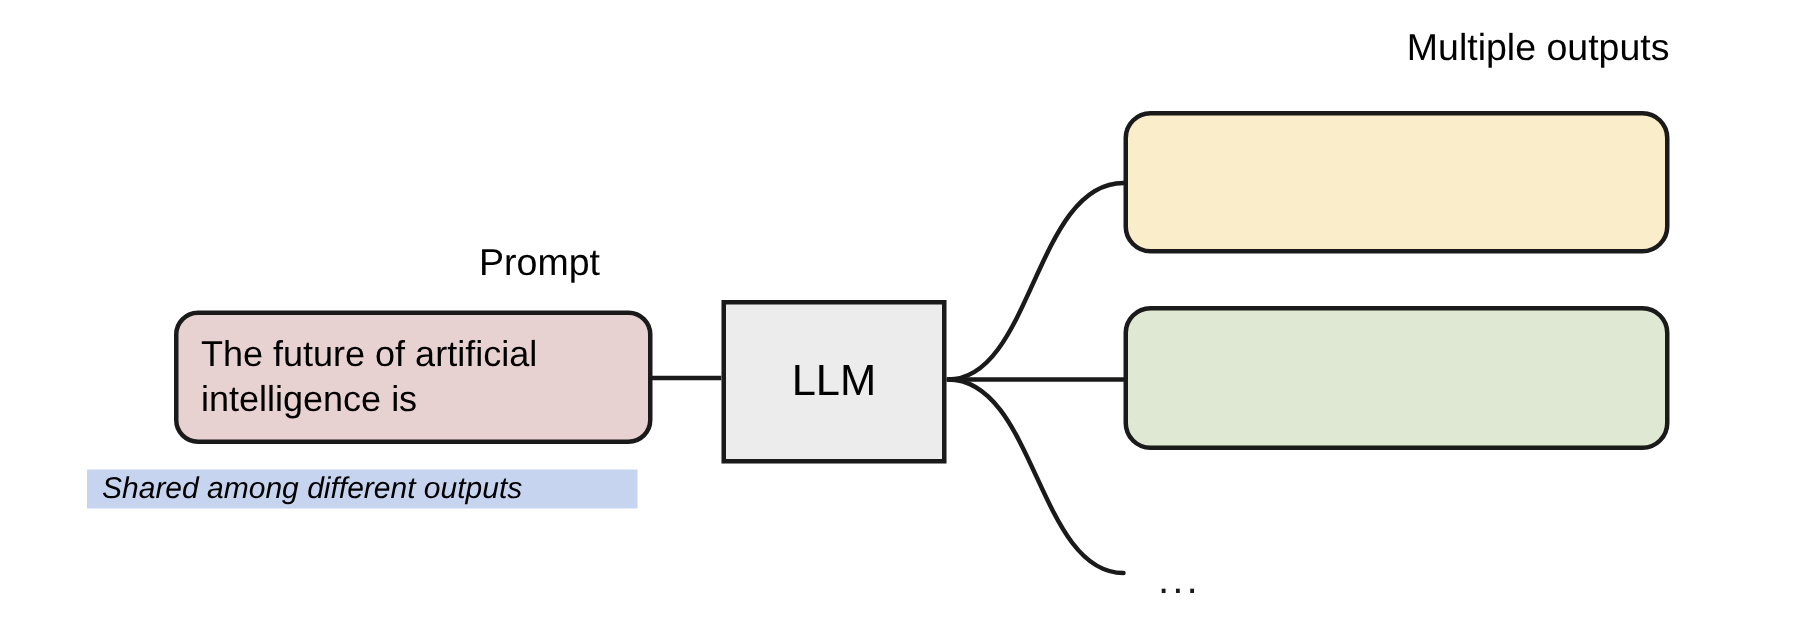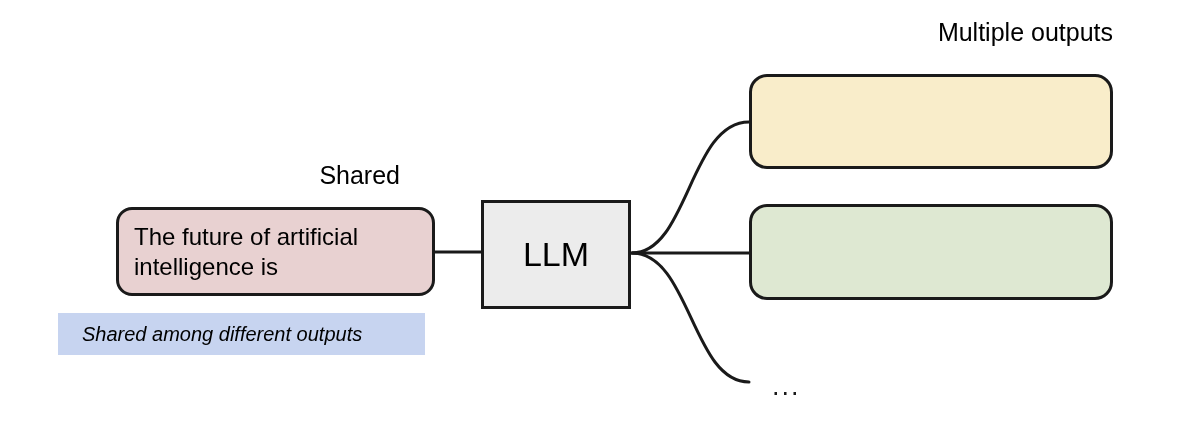--- a/index.html
+++ b/index.html
@@ -57,21 +57,21 @@
   #llm-node {
     left: 481px;
     top: 200px;
     width: 150px;
     height: 109px;
     background: #ececec;
     border-radius: 0;
     justify-content: center;
   }
   #llm-node .node-text {
-    font-size: 34px;
+    font-size: 29px;
   }
   
   #output-node-1 {
     left: 749px;
     top: 74px;
     width: 364px;
     height: 95px;
     background: #f9edca;
     border-radius: 18px;
   }
@@ -99,25 +99,25 @@
     left: 749px;
     top: 18px;
     width: 364px;
   }
   
   #shared-note {
     position: absolute;
     left: 58px;
     top: 313px;
     width: 367px;
-    height: 42px;
+    height: 26px;
     background: #c7d4f0;
     display: flex;
     align-items: center;
-    padding-left: 24px;
+    padding-left: 10px;
     box-sizing: border-box;
   }
   #shared-note .note-text {
     font-size: 20px;
     font-style: italic;
     white-space: nowrap;
   }
   
   #ellipsis {
     position: absolute;
@@ -137,21 +137,21 @@
 
     <path d="M 400 252 L 481 252" fill="none" stroke="#1a1a1a" stroke-width="3"></path>
 
     <path d="M 632 253 C 688 253 690 122 749 122" fill="none" stroke="#1a1a1a" stroke-width="3" stroke-linecap="round"></path>
 
     <path d="M 632 253 L 749 253" fill="none" stroke="#1a1a1a" stroke-width="3" stroke-linecap="round"></path>
 
     <path d="M 632 253 C 690 253 692 382 749 382" fill="none" stroke="#1a1a1a" stroke-width="3" stroke-linecap="round"></path>
   </svg>
 
-  <div class="caption" id="prompt-label">Shared</div>
+  <div class="caption" id="prompt-label">Prompt</div>
 
   <div class="caption" id="outputs-label">Multiple outputs</div>
 
   <div class="node" id="prompt-node">
     <span class="node-text">The future of artificial
 intelligence is</span>
   </div>
 
   <div class="node" id="llm-node">
     <span class="node-text">LLM</span>

